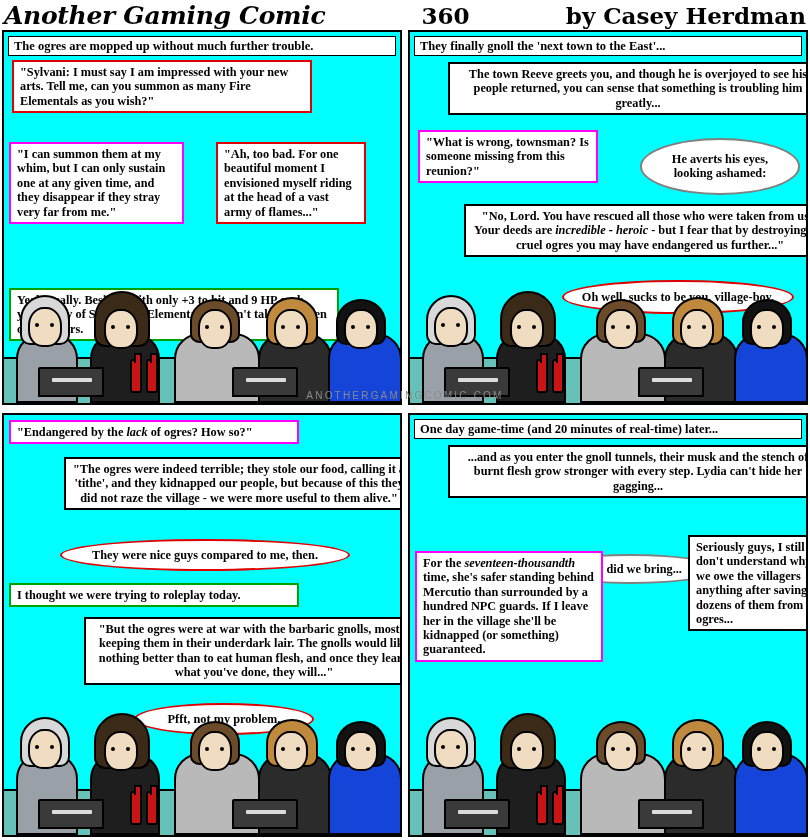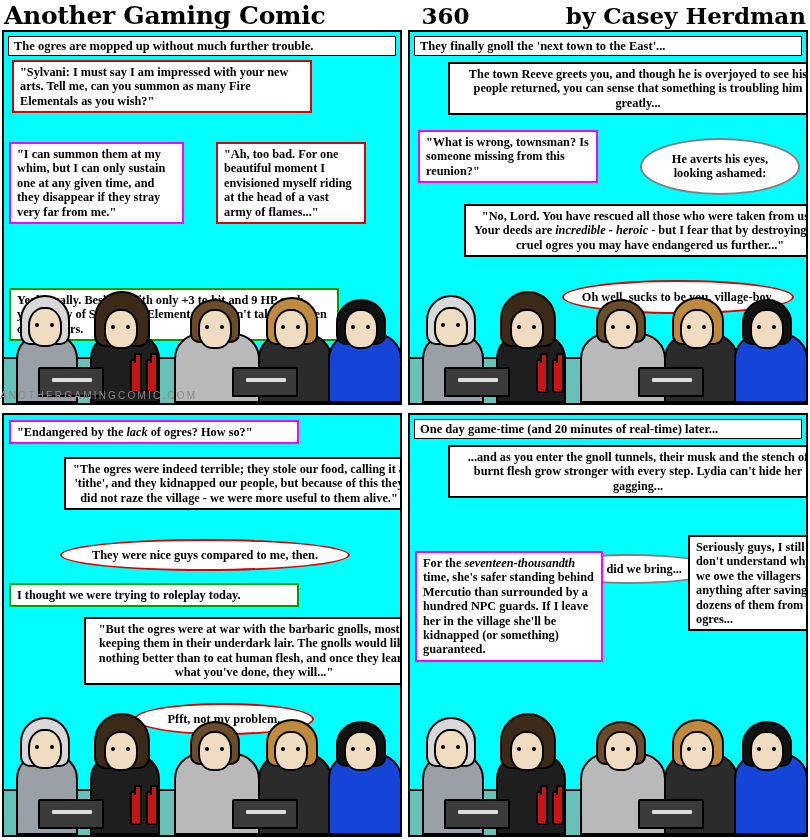--- a/index.html
+++ b/index.html
@@ -26,20 +26,21 @@
     justify-content: space-between;
     padding: 0 4px;
   }
   .hdr-title {
     font-family: "DejaVu Serif", serif;
     font-weight: bold;
     font-size: 25px;
     color: #000;
     letter-spacing: -0.3px;
     white-space: nowrap;
+    font-style: italic;
   }
   .hdr-num {
     font-family: "DejaVu Serif", serif;
     font-weight: bold;
     font-size: 23px;
     color: #000;
   }
   .hdr-author {
     font-family: "DejaVu Serif", serif;
     font-weight: bold;
@@ -164,21 +165,21 @@
     background: #c81414;
     border: 2px solid #000;
     border-bottom: none;
   }
 
   
   #watermark {
     position: absolute;
     left: 0; right: 0;
     top: 390px;
-    text-align: left;
+    text-align: center;
     font-family: "Liberation Sans", sans-serif;
     font-size: 10px;
     letter-spacing: 2.2px;
     color: #8a8a8a;
     z-index: 40;
   }
 </style>
 </head>
 <body>
 

